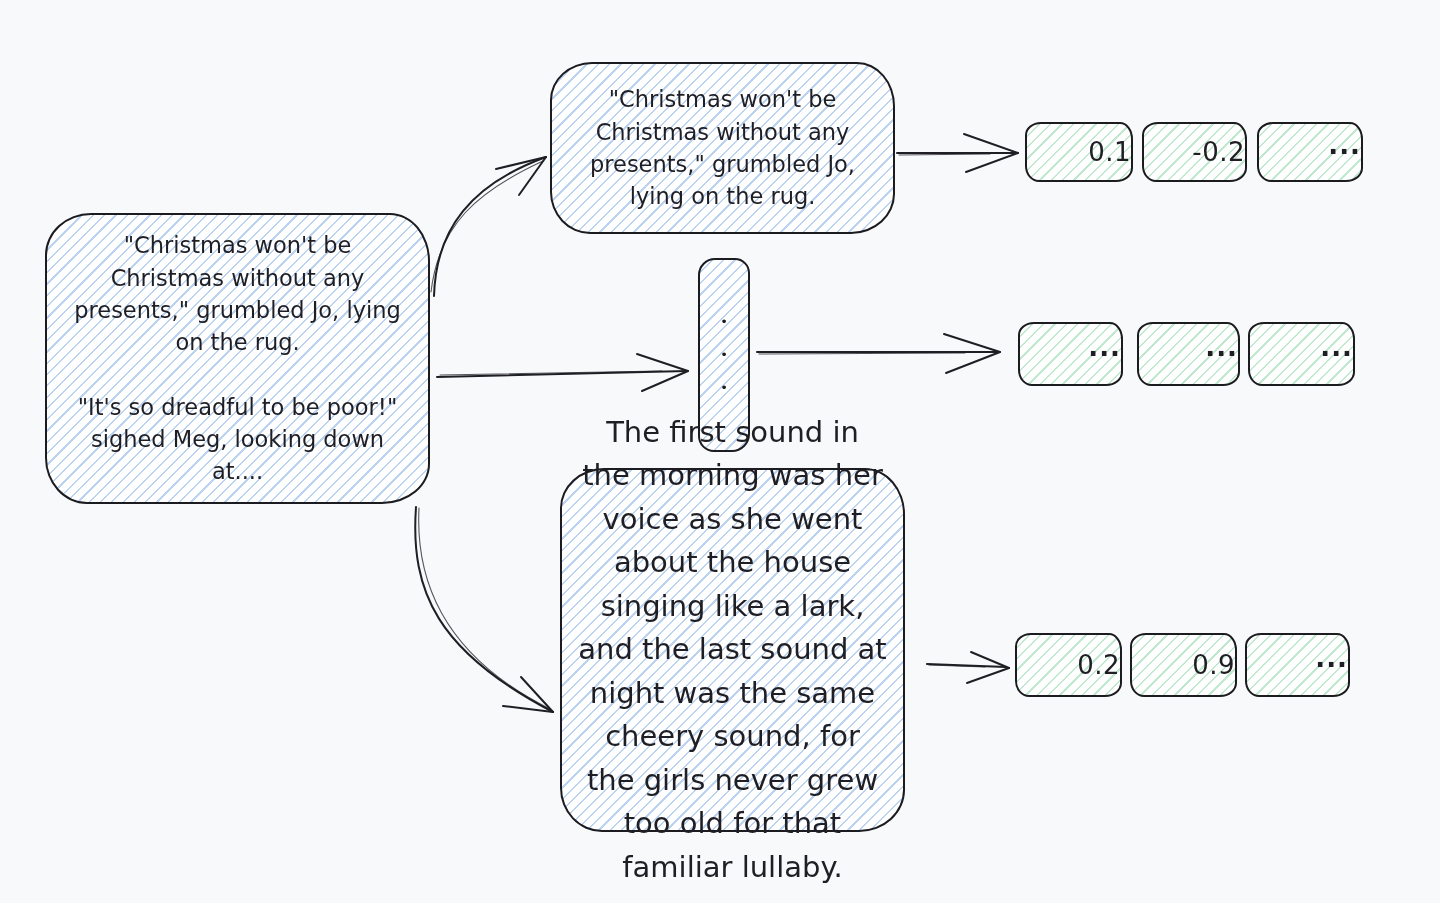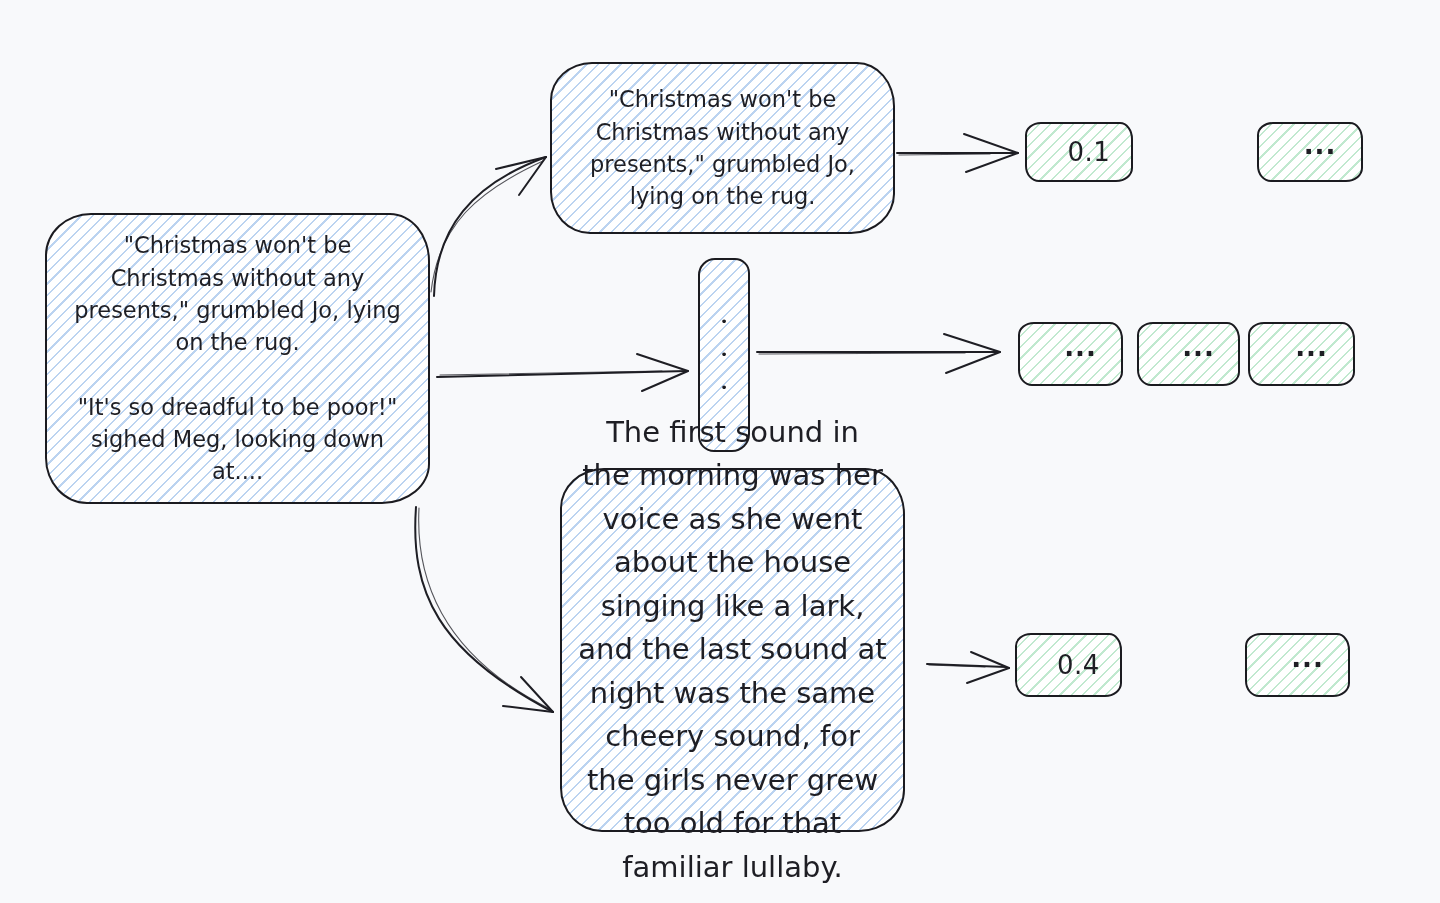--- a/index.html
+++ b/index.html
@@ -93,21 +93,21 @@
     font-weight: 500;
   }
   .vector-cell {
     position: absolute;
     box-sizing: border-box;
     border: 2.3px solid #1b1b20;
     background-color: #ffffff;
     border-radius: 16px 13px 17px 14px / 13px 17px 14px 16px;
     display: flex;
     align-items: center;
-    justify-content: center;
+    justify-content: flex-end;
     padding-left: 20px;
   }
   .vector-value {
     font-size: 26px;
     font-weight: 500;
     letter-spacing: 0.5px;
   }
   .vector-value.dots {
     transform: translateY(-7px);
     font-weight: 700;
@@ -179,34 +179,40 @@
     <span class="dot">•</span>
   </div>
 
   <div class="box hatch-blue chunk-bottom">
     <p style="margin:0">The first sound in the morning was her voice as she went about the house singing like a lark, and the last sound at night was the same cheery sound, for the girls never grew too old for that familiar lullaby.</p>
   </div>
 
   <div class="vector-cell hatch-green" style="left:1025px; top:122px; width:108px; height:60px;">
     <span class="vector-value">0.1</span>
   </div>
+  <div class="vector-cell hatch-green" style="left:1142px; top:122px; width:105px; height:60px;">
+    <span class="vector-value">-0.2</span>
+  </div>
   <div class="vector-cell hatch-green" style="left:1257px; top:122px; width:106px; height:60px;">
     <span class="vector-value dots">...</span>
   </div>
 
   <div class="vector-cell hatch-green" style="left:1018px; top:322px; width:105px; height:64px;">
     <span class="vector-value dots">...</span>
   </div>
   <div class="vector-cell hatch-green" style="left:1137px; top:322px; width:103px; height:64px;">
     <span class="vector-value dots">...</span>
   </div>
   <div class="vector-cell hatch-green" style="left:1248px; top:322px; width:107px; height:64px;">
     <span class="vector-value dots">...</span>
   </div>
 
   <div class="vector-cell hatch-green" style="left:1015px; top:633px; width:107px; height:64px;">
-    <span class="vector-value">0.4</span>
+    <span class="vector-value">0.2</span>
+  </div>
+  <div class="vector-cell hatch-green" style="left:1130px; top:633px; width:107px; height:64px;">
+    <span class="vector-value">0.9</span>
   </div>
   <div class="vector-cell hatch-green" style="left:1245px; top:633px; width:105px; height:64px;">
     <span class="vector-value dots">...</span>
   </div>
 
 </div>
 
 </body></html>

